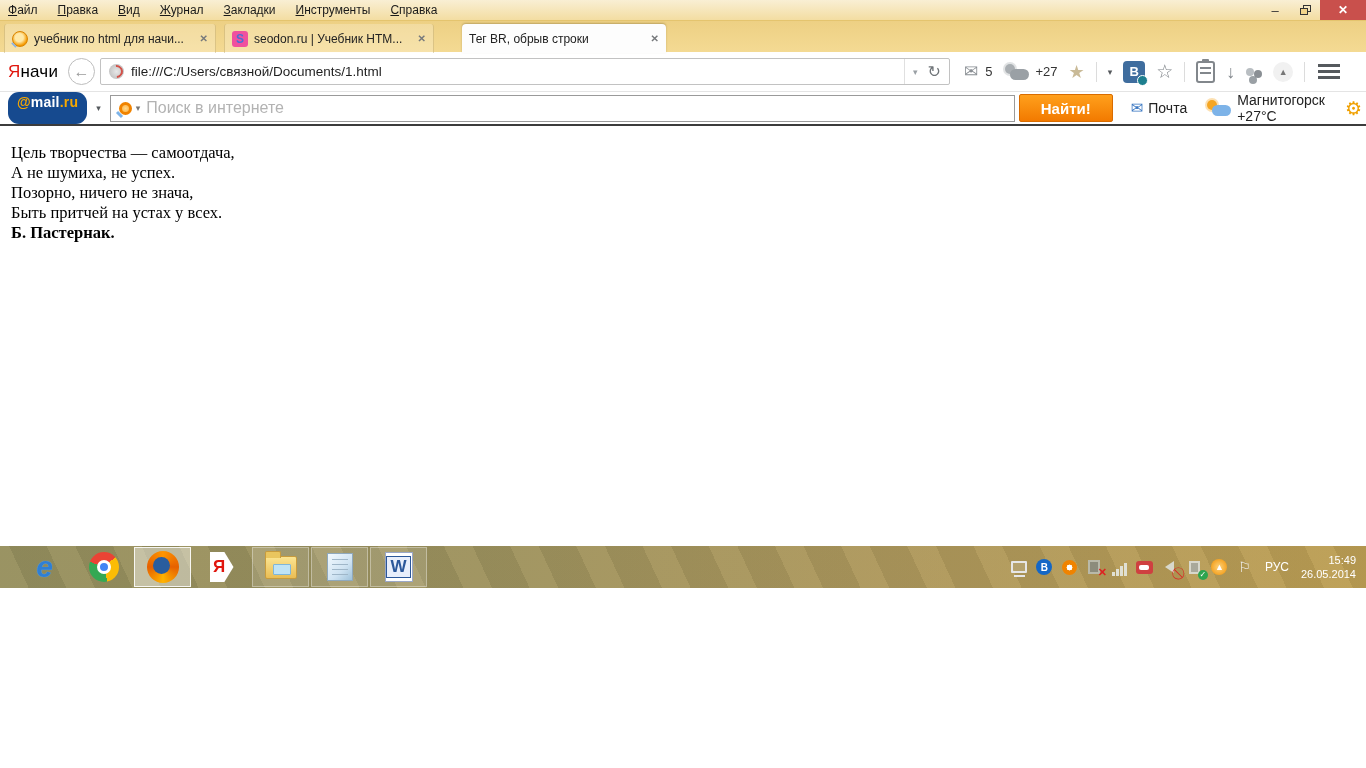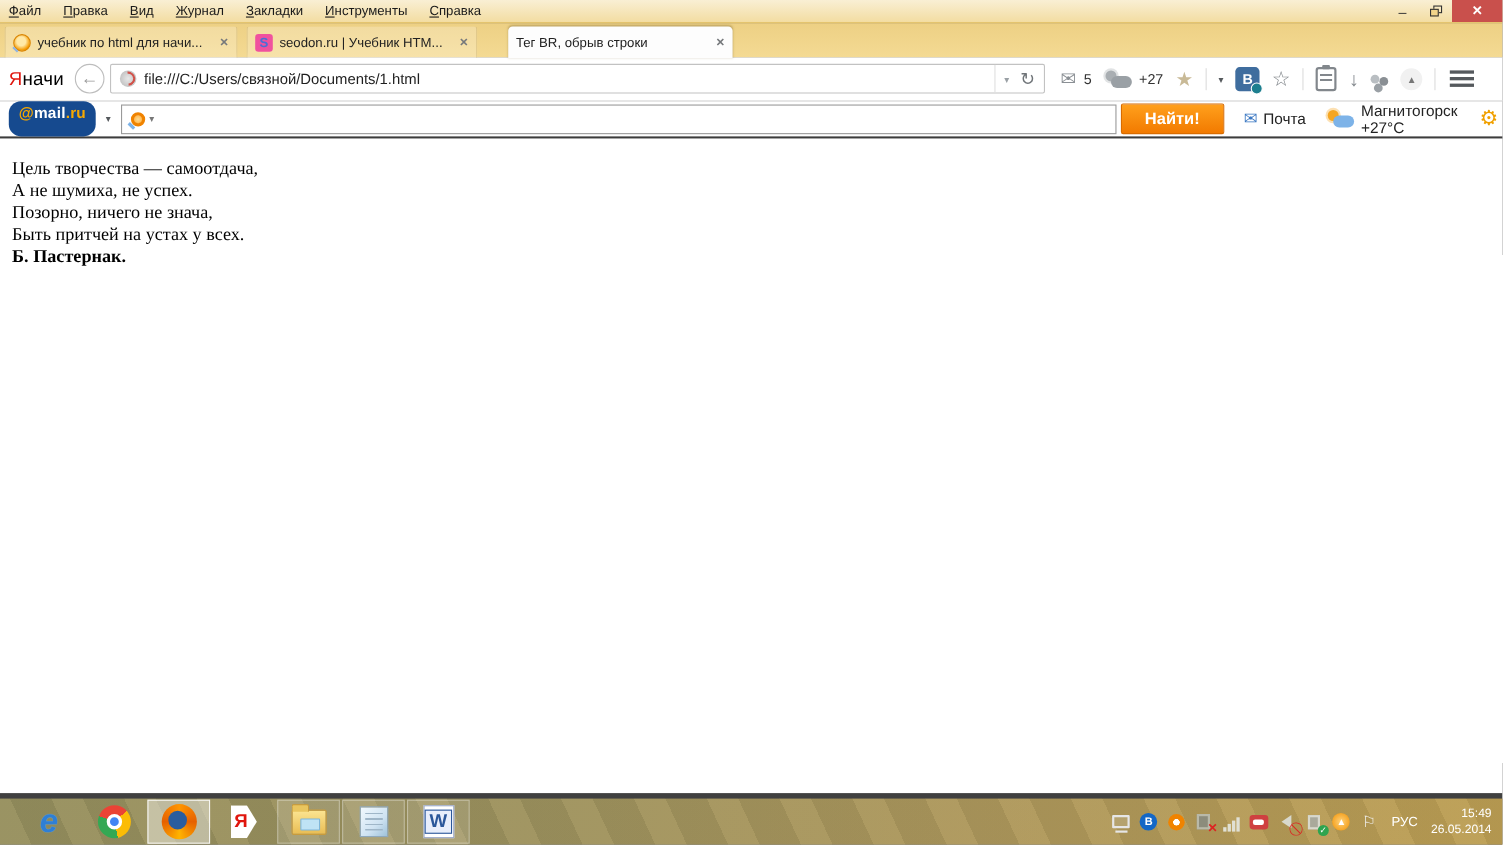--- a/index.html
+++ b/index.html
@@ -1,18 +1,18 @@
 <!DOCTYPE html>
 <html><head>
 <meta charset="utf-8">
 <style>
   * { box-sizing: border-box; margin: 0; padding: 0; }
   html,body { width:1366px; height:768px; overflow:hidden; }
   body { font-family:"Liberation Sans", sans-serif; background:#fff; }
-  .window { position:relative; width:1366px; height:768px; background:#404040; }
+  .window { position:relative; width:1366px; height:588px; background:#4c1d95; }
 
   
   .menubar { height:20px; background:linear-gradient(#f9efd4,#f3dda2); display:flex; align-items:center; justify-content:space-between; }
   .menus { display:flex; gap:20px; padding-left:8px; font-size:12px; color:#1a1a1a; }
   .menu-item { cursor:default; white-space:nowrap; }
   .wincontrols { display:flex; height:20px; }
   .winbtn { width:30px; display:flex; align-items:center; justify-content:center; font-size:13px; color:#333; }
   .winbtn.close { width:46px; background:#c9504c; color:#fff; font-size:12px; font-weight:bold; }
   .restore-glyph { position:relative; width:11px; height:10px; display:inline-block; }
   .restore-glyph .sq1 { position:absolute; right:0; top:0; width:8px; height:7px; border:1px solid #333; background:transparent; }
@@ -214,20 +214,21 @@
       <span class="hamb"></span>
     </div>
   </div>
 
   <div class="mailbar">
     <span class="mlogo"><span class="at">@</span><span class="mail">mail</span><span class="ru">.ru</span></span>
     <span class="mcaret">▾</span>
     <div class="sbox">
       <span class="smag"></span>
       <span class="scaret">▾</span>
+      <input class="sinput" type="text" placeholder="Поиск в интернете" style="">
     </div>
     <span class="findbtn">Найти!</span>
     <span class="msep"></span>
     <span class="mailbox">
       <span class="menvelope">✉</span>
       <span>Почта</span>
     </span>
     <span class="msep"></span>
     <span class="mweather">
       <span class="wicon color"></span>

